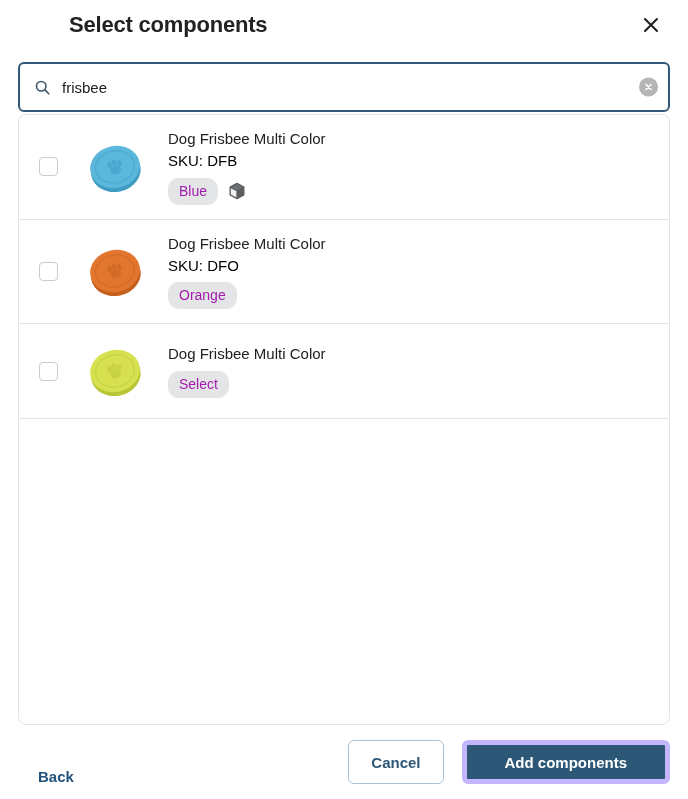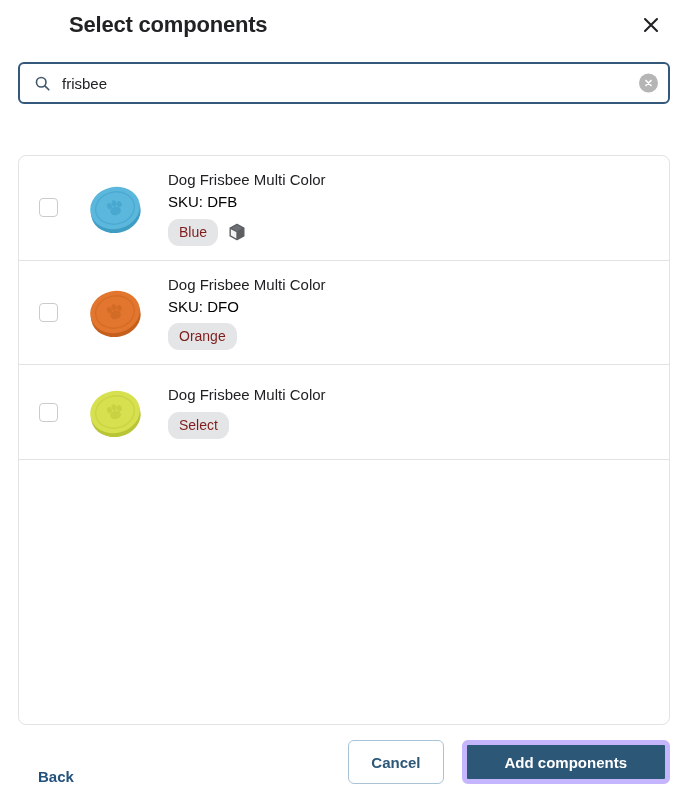--- a/index.html
+++ b/index.html
@@ -53,21 +53,21 @@
   }
   .close-btn svg { display: block; }
 
   
   .search-wrap {
     flex: 0 0 auto;
     padding: 12px 18px 0 18px;
   }
   .search-field {
     position: relative;
-    height: 42px;
+    height: 50px;
     border: 2px solid #33587c;
     border-radius: 6px;
     background: #ffffff;
     display: flex;
     align-items: center;
     padding: 0 56px 0 12px;
   }
   .search-icon {
     flex: 0 0 auto;
     width: 20px;
@@ -102,23 +102,22 @@
     padding: 0;
     cursor: pointer;
     display: flex;
     align-items: center;
     justify-content: center;
   }
 
   
   .list-wrap {
     flex: 1 1 auto;
-    padding: 27px 18px 0 18px;
+    padding: 2px 18px 0 18px;
     min-height: 0;
-    margin-top: 24px;
   }
   .list-box {
     height: 100%;
     border: 1px solid #e1e3e5;
     border-radius: 8px;
     background: #ffffff;
     overflow-y: auto;
   }
   .row {
     display: flex;
@@ -173,21 +172,21 @@
   }
   .row-meta {
     display: flex;
     align-items: center;
     gap: 9px;
     margin-top: 4px;
   }
   .badge {
     display: inline-block;
     background: #e4e5e7;
-    color: #7f1d1d;
+    color: #a21caf;
     font-size: 14px;
     line-height: 1;
     padding: 6px 11px 7px 11px;
     border-radius: 11px;
   }
   .box-icon {
     display: flex;
     align-items: center;
     justify-content: center;
     width: 19px;

